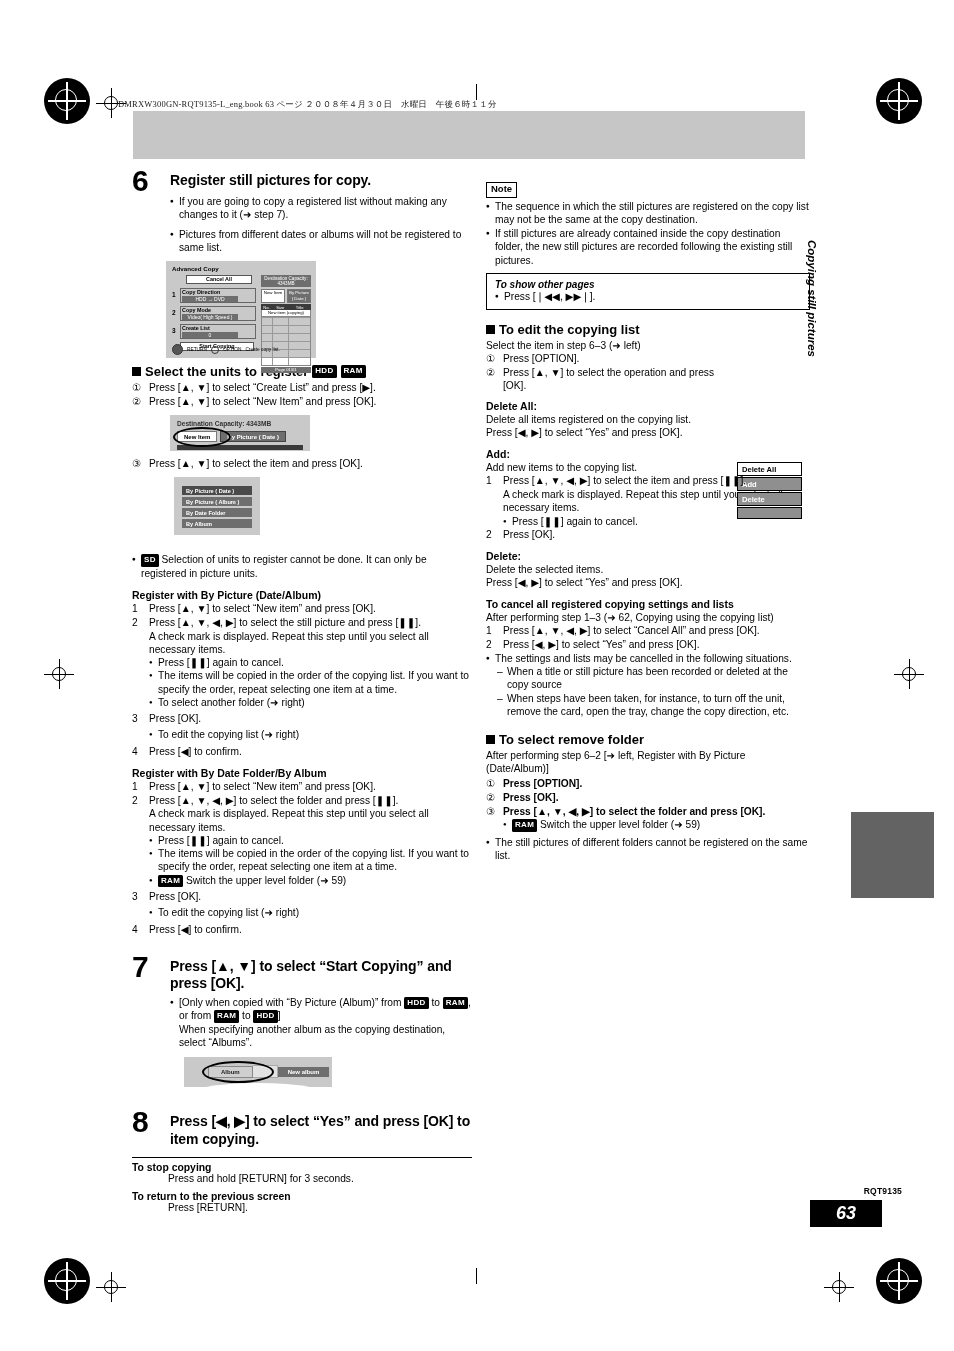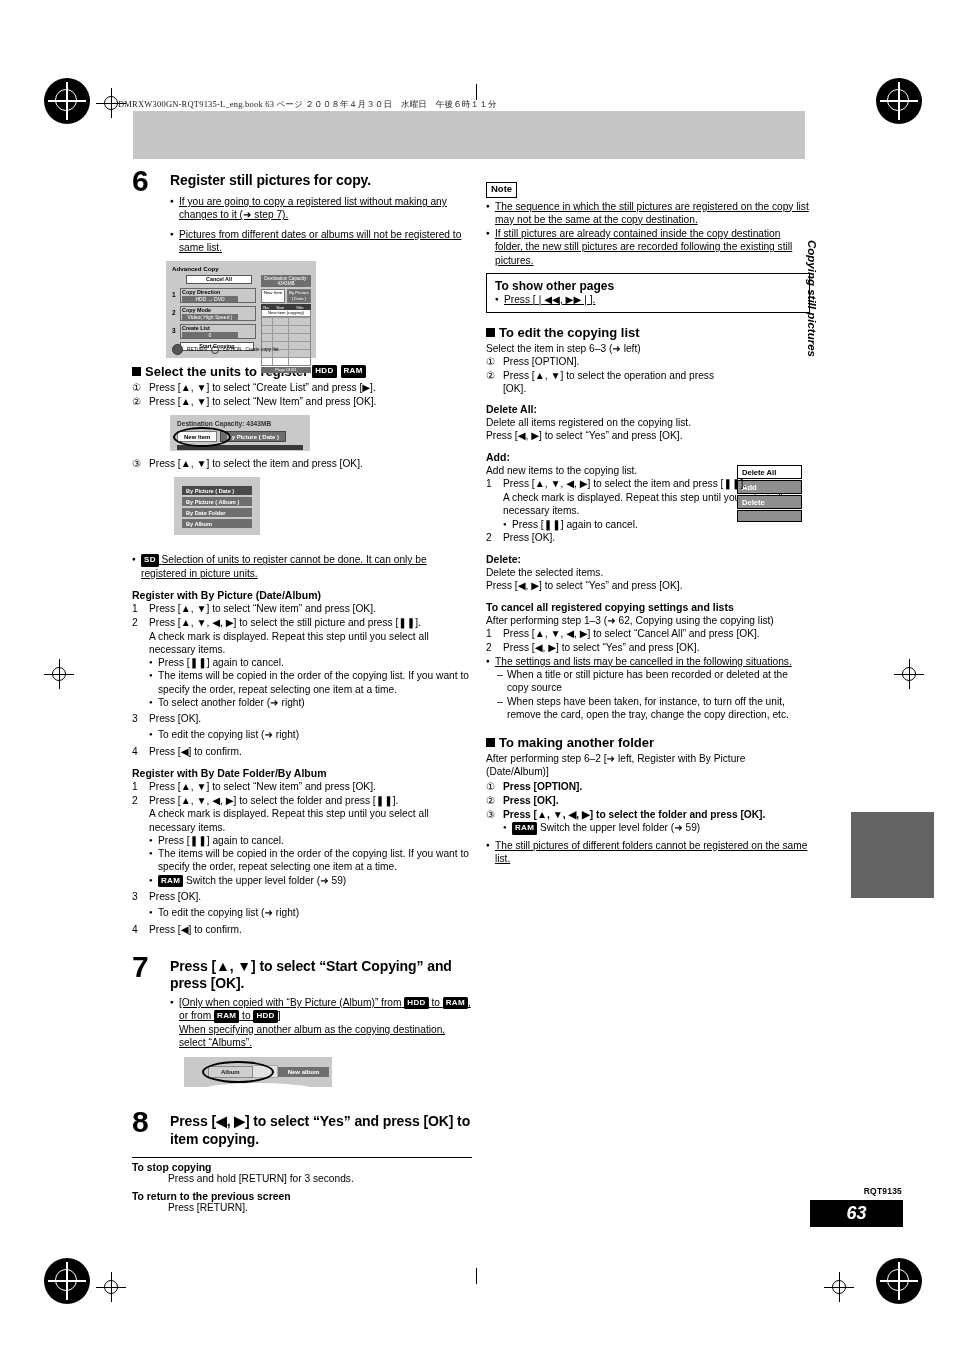--- a/index.html
+++ b/index.html
@@ -55,21 +55,21 @@
     font-size:11.5px; font-weight:bold; font-style:italic;
     white-space:nowrap;
   }
 
   
   .rqt{
     position:absolute; right:52px; top:1186px;
     font-size:8.5px; font-weight:bold; letter-spacing:0.2px;
   }
   .pagenum-box{
-    position:absolute; left:810px; top:1200px; width:93px; height:27px;
+    position:absolute; left:810px; top:1200px; width:72px; height:27px;
     background:#000; color:#fff;
     font-size:18px; font-weight:bold; font-style:italic;
     display:flex; align-items:center; justify-content:center;
   }
 
   
   .col-left { position:absolute; left:132px; top:172px; width:340px; }
   .col-right{ position:absolute; left:486px; top:178px; width:324px; }
 
   
@@ -78,21 +78,21 @@
     position:absolute; left:0; top:-6px;
     font-size:30px; font-weight:bold; line-height:1;
   }
   .steptitle{
     margin-left:38px; font-size:14px; font-weight:bold;
     line-height:1.22; letter-spacing:-0.1px;
   }
   .body{ font-size:10.2px; line-height:1.28; }
   .bullets{ margin-left:38px; margin-top:6px; }
   .bl{ position:relative; padding-left:9px; margin-bottom:6px;
-       font-size:10.2px; line-height:1.3;text-decoration:underline; }
+       font-size:10.2px; line-height:1.3; }
   .bl::before{ content:"\25CF"; position:absolute; left:0; top:0;
                font-size:6.5px; line-height:1.95; }
 
   .sechead{
     font-size:13px; font-weight:bold; margin:4px 0 2px 0;
     display:flex; align-items:center; gap:4px;
   }
   .sechead .sq{ width:9px; height:9px; background:#000; display:inline-block; }
   .subhead{ font-size:10.5px; font-weight:bold; margin:9px 0 1px 0;}
 
@@ -114,21 +114,21 @@
     padding:2px 3px 2.5px 3px; border-radius:1.5px;
     letter-spacing:0.3px; vertical-align:1px; font-family:"Liberation Sans",sans-serif;
   }
   .notebox{
     display:inline-block; border:1.4px solid #000; font-size:9.5px;
     font-weight:bold; padding:0px 4px 1px 4px; line-height:1.32;
   }
   .framebox{
     border:1.2px solid #000; padding:5px 8px 6px 8px; margin:6px 0 12px 0;
   }
-  .framebox .t{ font-size:12px; font-weight:bold; }
+  .framebox .t{ font-size:10px; font-weight:bold;font-style:italic; }
 
   .rule{ border-top:1.6px solid #000; margin:9px 0 4px 0; }
   .ftitle{ font-size:10.4px; font-weight:bold; margin-top:7px; }
   .ftext{ font-size:10.2px;padding-left:36px; }
 
   
   .fig{ background:#c9c9c9; position:relative; }
 
   .fig1{ width:150px; height:97px; margin:7px 0 6px 34px; padding:0; }
   .f1-title{ position:absolute; left:6px; top:4px; font-size:6.2px; font-weight:bold;}
@@ -547,21 +547,21 @@
     <div class="numline">
       <span class="n">2</span>
       <span>Press [◀, ▶] to select “Yes” and press [OK].</span>
     </div>
     <div class="bl" style="margin-bottom:0;">The settings and lists may be cancelled in the following situations.</div>
     <div class="dash" style="margin-left:9px;">When a title or still picture has been recorded or deleted at the copy source</div>
     <div class="dash" style="margin-left:9px;">When steps have been taken, for instance, to turn off the unit, remove the card, open the tray, change the copy direction, etc.</div>
 
     <div class="sechead" style="margin-top:14px;">
       <span class="sq"></span>
-      <span>To making another folder</span>
+      <span>To select remove folder</span>
     </div>
     <div class="body">After performing step 6–2 [➜ left, Register with By Picture (Date/Album)]</div>
     <div class="numline circ" style="font-weight:bold; margin-top:2px;">
       <span class="n" style="font-weight:normal">①</span>
       <span>Press [OPTION].</span>
     </div>
     <div class="numline circ" style="font-weight:bold;">
       <span class="n" style="font-weight:normal">②</span>
       <span>Press [OK].</span>
     </div>

